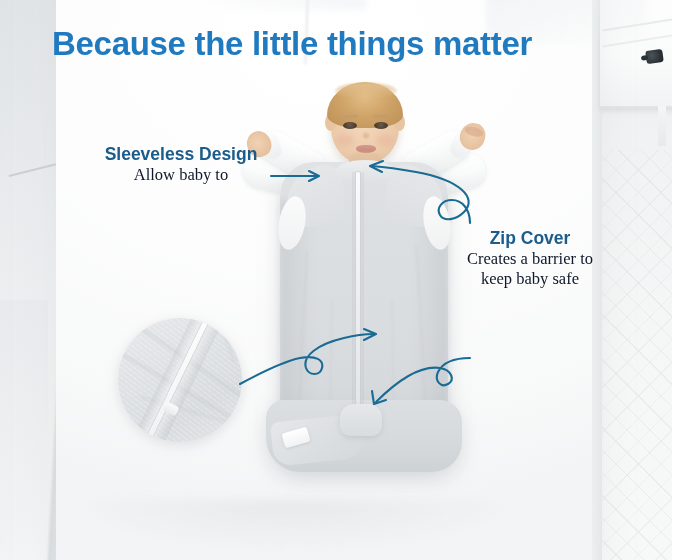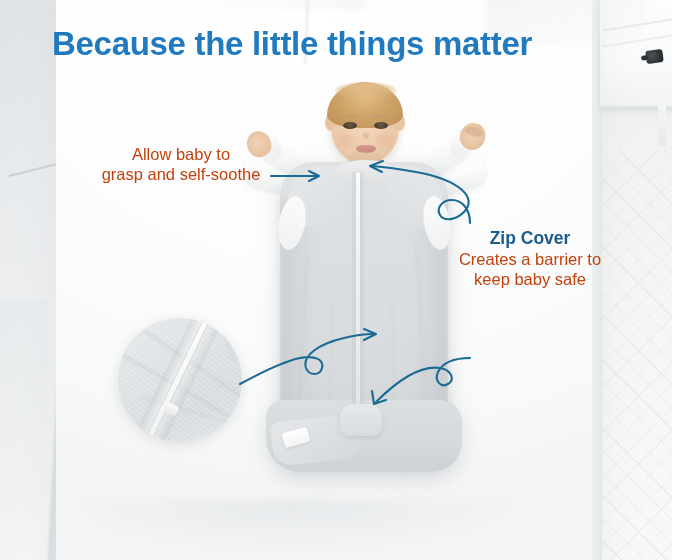--- a/index.html
+++ b/index.html
@@ -155,21 +155,21 @@
   .if3{left:20px;top:96px;width:130px;height:2px;transform:rotate(16deg);}
   .if4{left:70px;top:10px;width:70px;height:2px;transform:rotate(72deg);}
   .inset-tex{position:absolute;inset:0;opacity:.5;
     background:repeating-linear-gradient(38deg, rgba(255,255,255,.45) 0 1px, rgba(0,0,0,0) 1px 4px);}
 
   
   .headline{position:absolute;left:52px;top:25px;font-size:33px;font-weight:700;letter-spacing:-.3px;
     color:#1f7ac0;white-space:nowrap;}
   .lbl{position:absolute;}
   .lbl .ttl{font-size:17.5px;font-weight:700;color:#1a5c8c;white-space:nowrap;line-height:1.18;}
-  .lbl .bdy{font-size:16.5px;font-weight:400;color:#c2410c;line-height:1.24;white-space:nowrap;}
+  .lbl .bdy{font-size:16.5px;font-weight:400;color:#0f172a;line-height:1.24;white-space:nowrap;font-family:Liberation Serif, serif;}
   .ta-c{text-align:center;}
 
   #lbl-sleeveless{left:56px;top:144px;width:250px;}
   #lbl-zip{left:424px;top:199px;width:212px;margin-top:29px;}
   #lbl-bottom{left:422px;top:322px;width:256px;}
   #lbl-extra{left:18px;top:444px;width:280px;}
 
   svg.arrows{position:absolute;left:0;top:0;width:679px;height:560px;overflow:visible;pointer-events:none;}
 </style>
 </head>
@@ -279,22 +279,22 @@
       <g>
         <path d="M 240 384 C 262 372 282 362 300 358 C 316 355 324 360 322 368 C 320 376 309 376 306 368 C 302 356 318 344 344 338 C 356 335 366 334 374 334"></path>
         <path d="M 364 329 L 376 334 L 364 340"></path>
       </g>
     </g>
   </svg>
 
   <div class="headline">Because the little things matter</div>
 
   <div class="lbl ta-c" id="lbl-sleeveless">
+    <div class="ttl">Sleeveless Design</div>
     <div class="bdy">Allow baby to</div>
-    <div class="bdy">grasp and self-soothe</div>
   </div>
 
   <div class="lbl ta-c" id="lbl-zip">
     <div class="ttl">Zip Cover</div>
     <div class="bdy">Creates a barrier to</div>
     <div class="bdy">keep baby safe</div>
   </div>
 
 
 

